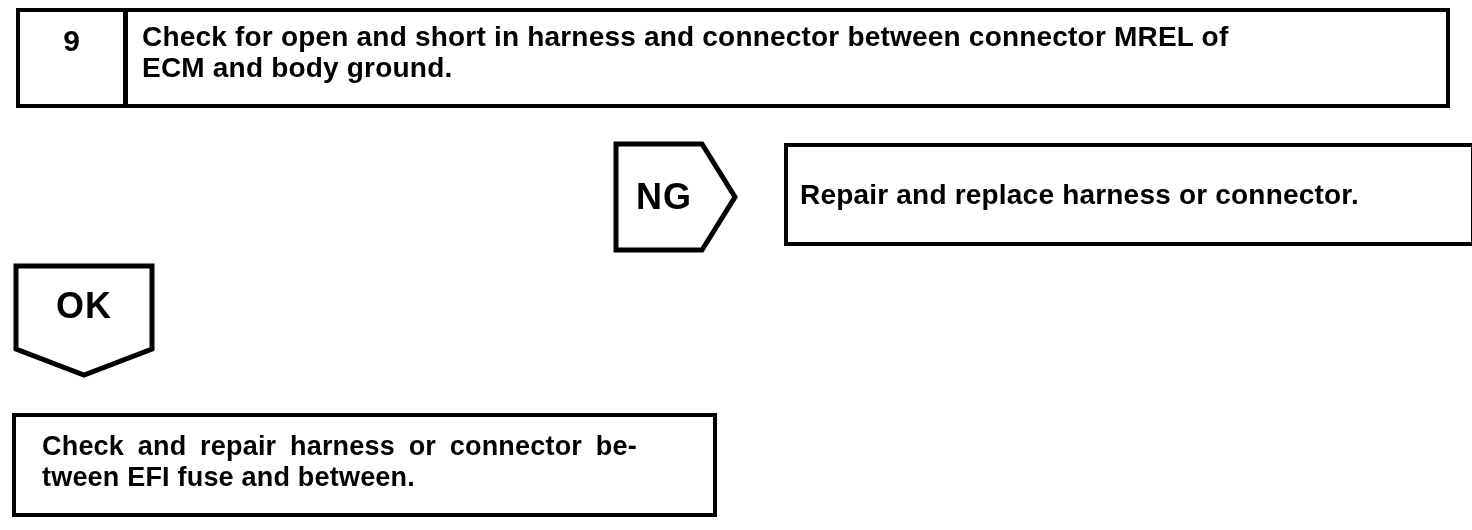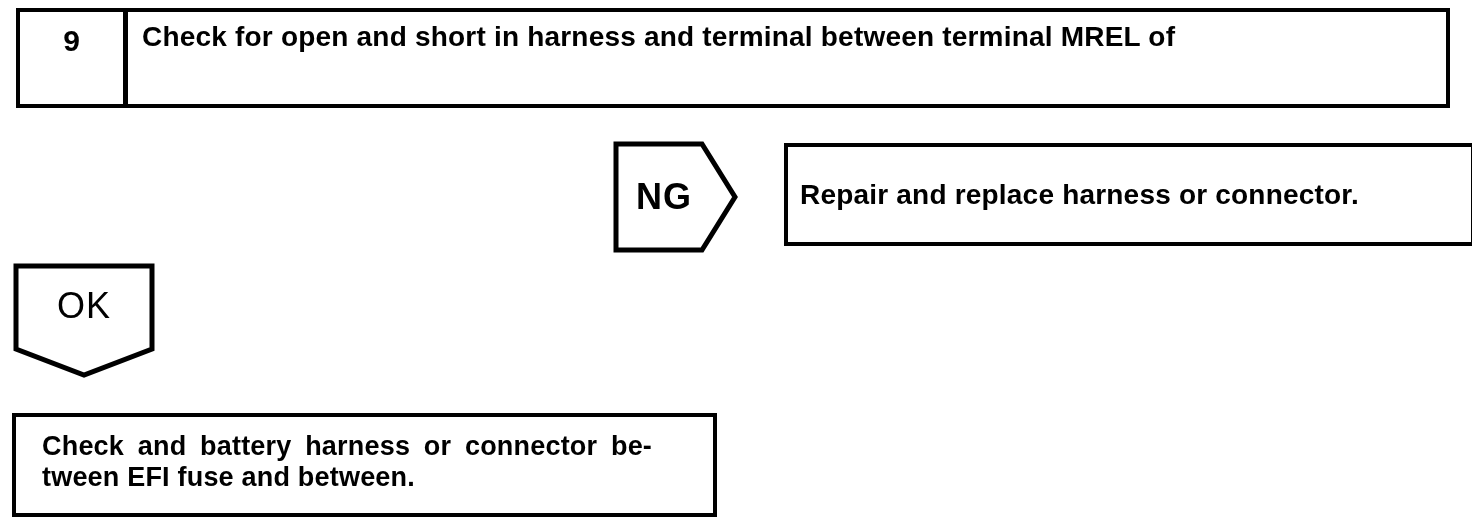--- a/index.html
+++ b/index.html
@@ -85,21 +85,21 @@
     width: 142px; height: 115px;
   }
   .ok-label {
     position: absolute;
     left: 13px; top: 263px;
     width: 142px; height: 86px;
     display: flex;
     align-items: center;
     justify-content: center;
     font-size: 36px;
-    font-weight: normal;
+    font-weight: bold;
     letter-spacing: 1px;
   }
   .ok-result-box {
     position: absolute;
     left: 12px; top: 413px;
     width: 705px; height: 104px;
     border: 4px solid #000;
     background: #fff;
     padding: 14px 14px 0 26px;
     font-size: 27px;
@@ -118,36 +118,37 @@
   }
 </style>
 </head>
 <body>
 
 <div class="canvas">
 
   <div class="step-box">
     <div class="step-number-cell">9</div>
     <div class="step-text-cell">
-      <div class="line">Check for open and short in harness and terminal between terminal MREL of</div>
+      <div class="line">Check for open and short in harness and connector between connector MREL of</div>
+      <div class="line">ECM and body ground.</div>
     </div>
   </div>
 
   <svg class="ng-connector" viewBox="0 0 126 112" xmlns="http://www.w3.org/2000/svg" aria-hidden="true">
     <polygon class="shape-stroke" points="3,3 89,3 122,56 89,109 3,109"></polygon>
   </svg>
   <div class="ng-label">NG</div>
 
   <div class="ng-result-box">
     <span>Repair and replace harness or connector.</span>
   </div>
 
   <svg class="ok-connector" viewBox="0 0 142 115" xmlns="http://www.w3.org/2000/svg" aria-hidden="true">
     <polygon class="shape-stroke" points="3,3 139,3 139,86 71,112 3,86"></polygon>
   </svg>
   <div class="ok-label">OK</div>
 
   <div class="ok-result-box">
-    <div class="line justified">Check and battery harness or connector be-</div>
+    <div class="line justified">Check and repair harness or connector be-</div>
     <div class="line">tween EFI fuse and between.</div>
   </div>
 
 </div>
 
 </body></html>

